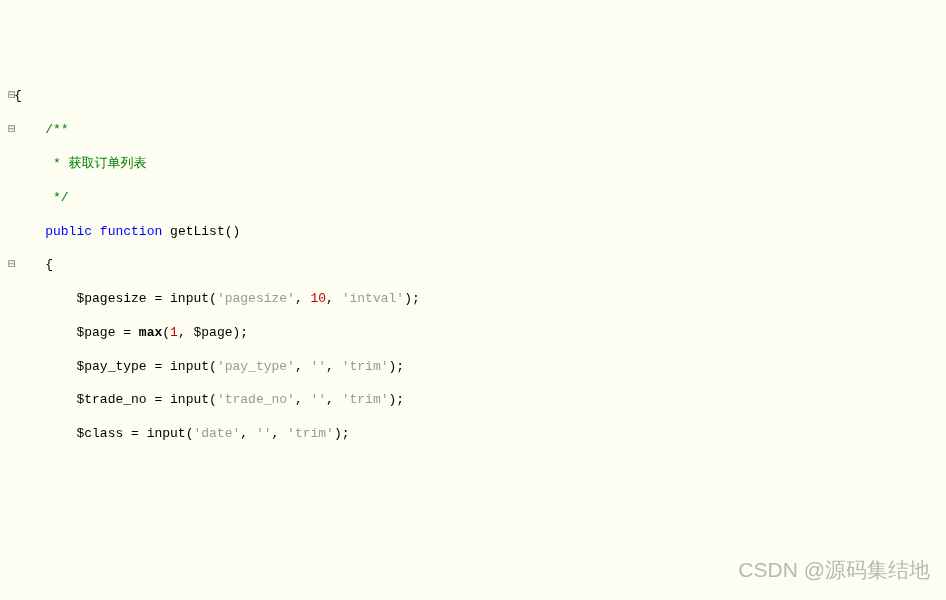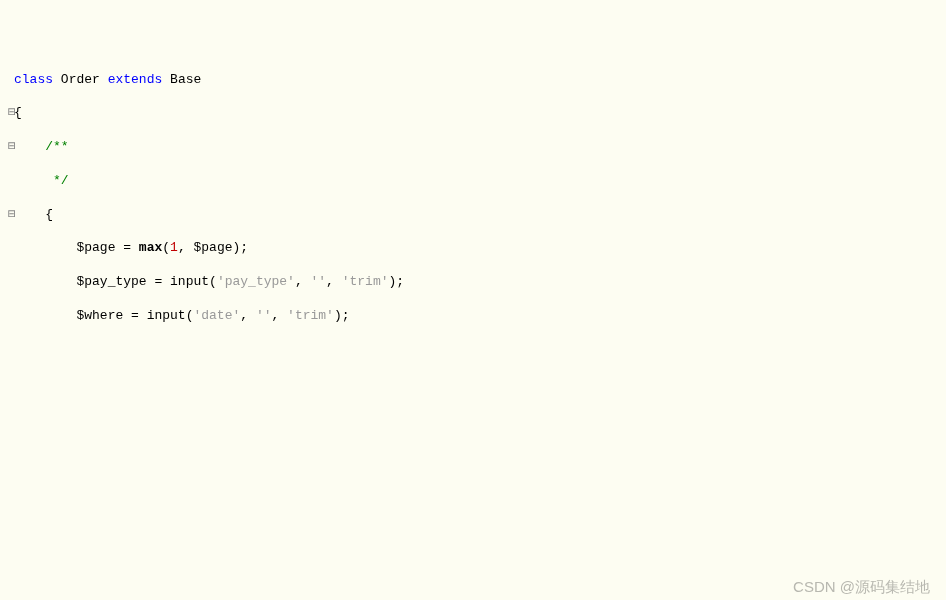--- a/index.html
+++ b/index.html
@@ -31,40 +31,44 @@
       font-weight: normal;
     }
     .kw { color: #0000ff; }
     .str { color: #999999; }
     .num { color: #c00000; }
     .comment { color: #008000; }
     .builtin { color: #000; font-weight: bold; margin-top: 16px; }
     .ident { color: #000; }
     .watermark {
       position: absolute;
-      bottom: 4px;
+      bottom: 17px;
       right: 16px;
       color: #b8b8b0;
       font-family: Arial, sans-serif;
-      font-size: 15px;
+      font-size: 21px;
     }
   </style>
 </head>
 <body>
 
 
 
-<div><div class="line"><span class="gutter"> </span><span class="kw">class</span> <span class="ident">Order</span> <span class="kw">extends</span> <span class="ident">Base</span></div>
+<div>
 <div class="line"><span class="gutter">⊟</span><span>{</span></div>
 <div class="line"><span class="gutter">⊟</span><span class="comment">    /**</span></div>
+<div class="line"><span class="gutter"> </span><span class="comment">     * 获取订单列表</span></div>
 <div class="line"><span class="gutter"> </span><span class="comment">     */</span></div>
+<div class="line"><span class="gutter"> </span>    <span class="kw">public</span> <span class="kw">function</span> <span class="ident">getList</span>()</div>
 <div class="line"><span class="gutter">⊟</span><span>    {</span></div>
+<div class="line"><span class="gutter"> </span>        <span>$pagesize</span> = <span>input</span>(<span class="str">'pagesize'</span>, <span class="num">10</span>, <span class="str">'intval'</span>);</div>
 <div class="line"><span class="gutter"> </span>        <span>$page</span> = <span class="builtin">max</span>(<span class="num">1</span>, <span>$page</span>);</div>
 <div class="line"><span class="gutter"> </span>        <span>$pay_type</span> = <span>input</span>(<span class="str">'pay_type'</span>, <span class="str">''</span>, <span class="str">'trim'</span>);</div>
-<div class="line"><span class="gutter"> </span>        <span>$where</span> = <span>input</span>(<span class="str">'date'</span>, <span class="str">''</span>, <span class="str">'trim'</span>);</div>
+<div class="line"><span class="gutter"> </span>        <span>$trade_no</span> = <span>input</span>(<span class="str">'trade_no'</span>, <span class="str">''</span>, <span class="str">'trim'</span>);</div>
+<div class="line"><span class="gutter"> </span>        <span>$class</span> = <span>input</span>(<span class="str">'date'</span>, <span class="str">''</span>, <span class="str">'trim'</span>);</div>
 <div class="line"><span class="gutter"> </span></div>
 
 
 
 
 
 
 
 
 

